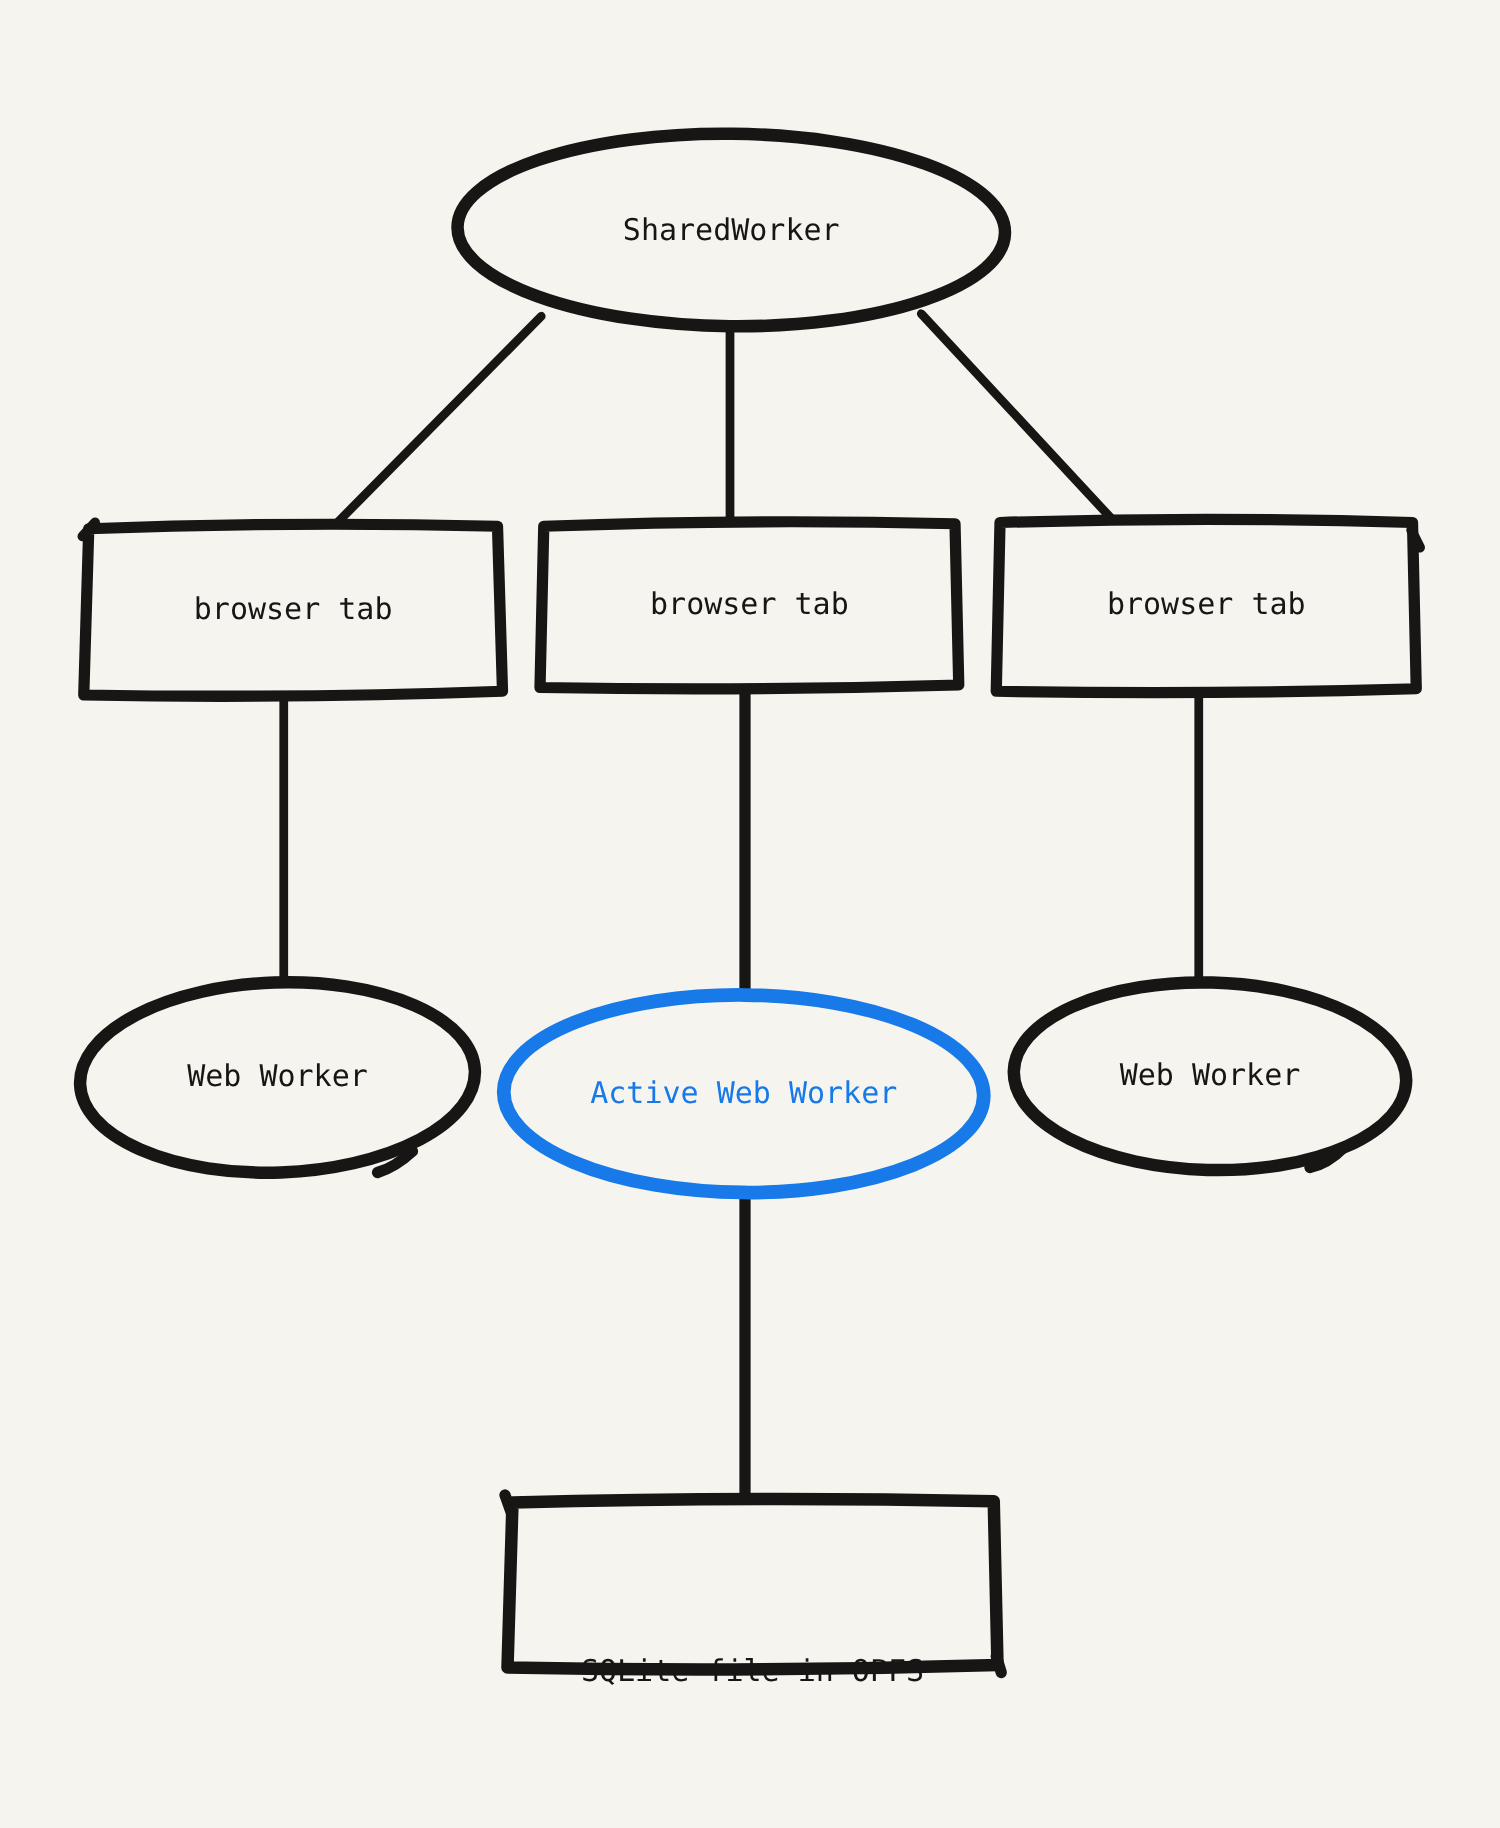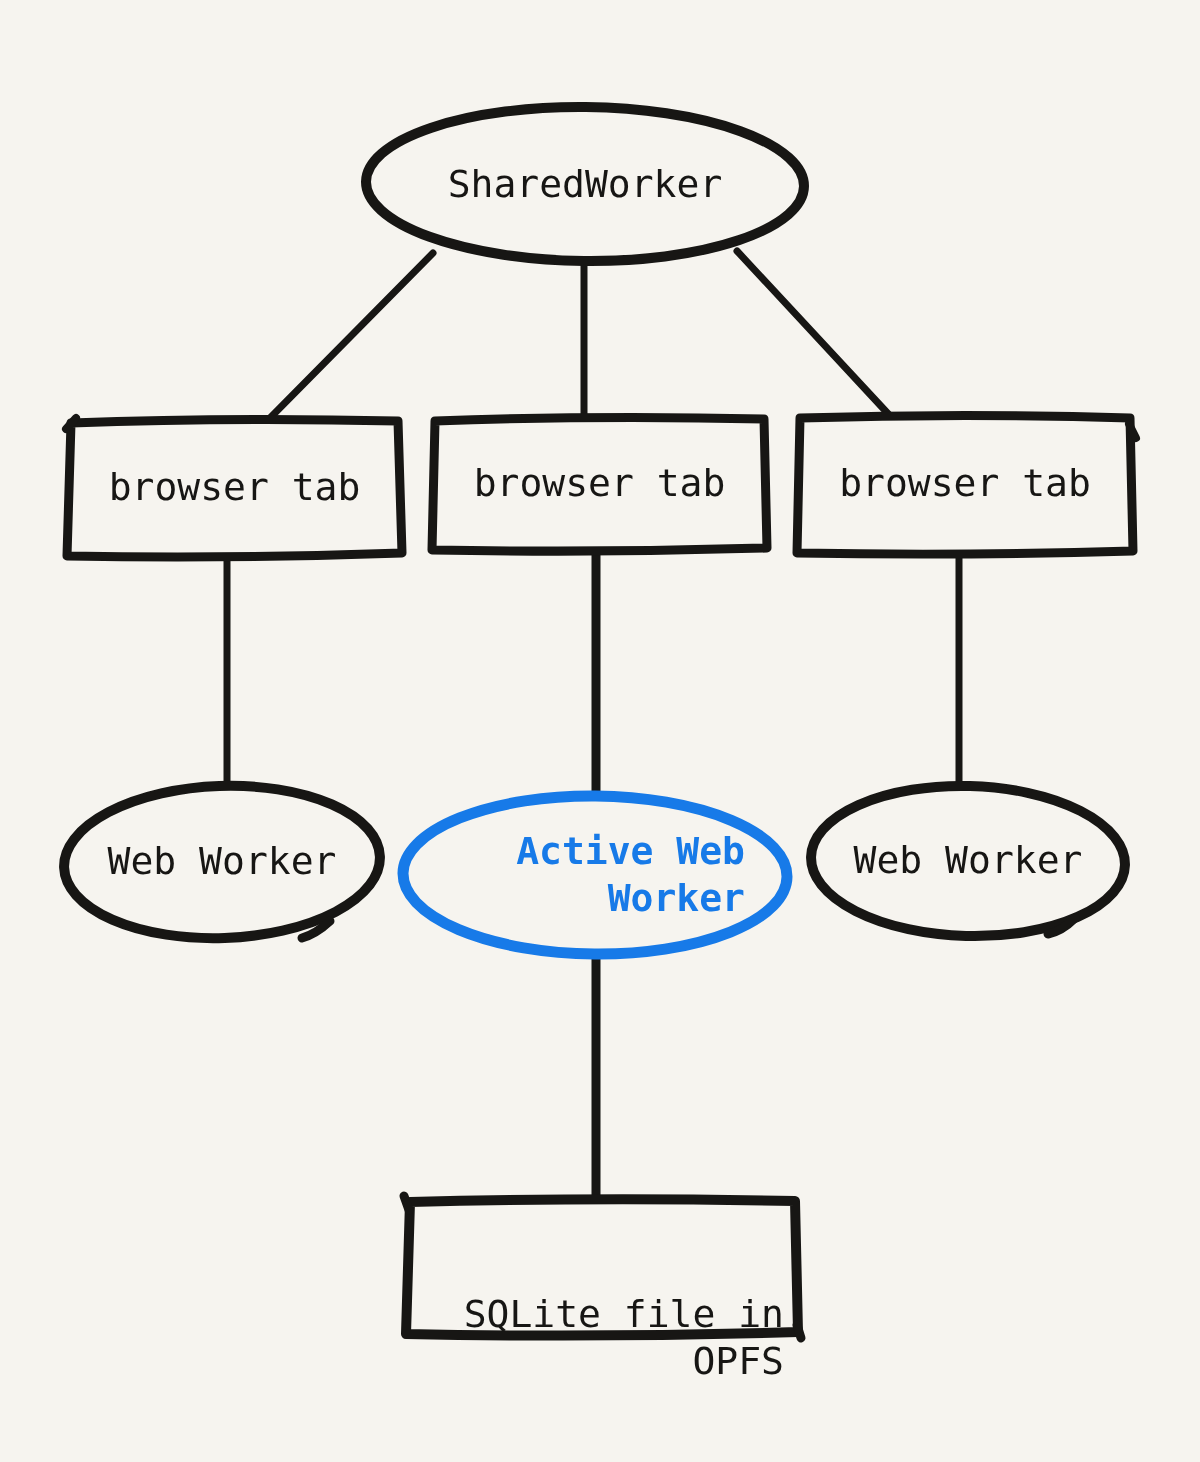--- a/index.html
+++ b/index.html
@@ -26,29 +26,29 @@
   .stroke-accent{ stroke: var(--accent); }
   .fill-paper   { fill: var(--paper); }
   .no-fill      { fill: none; }
   .node-label {
     position: absolute;
     display: flex;
     align-items: center;
     justify-content: center;
     text-align: right;
     color: var(--ink);
-    font-size: 38px;
+    font-size: 24px;
     line-height: 1.24;
     letter-spacing: 0px;
     white-space: pre-line;
     user-select: none;
   }
   .node-label.accent {
     color: var(--accent);
-    font-weight: bold;
+    font-weight: normal;
   }
 </style>
 </head>
 <body>
 
 <div class="diagram">
 
   <svg viewBox="0 0 1200 1462">
 
     <g class="stroke-ink no-fill" stroke-linecap="round" stroke-linejoin="round">

